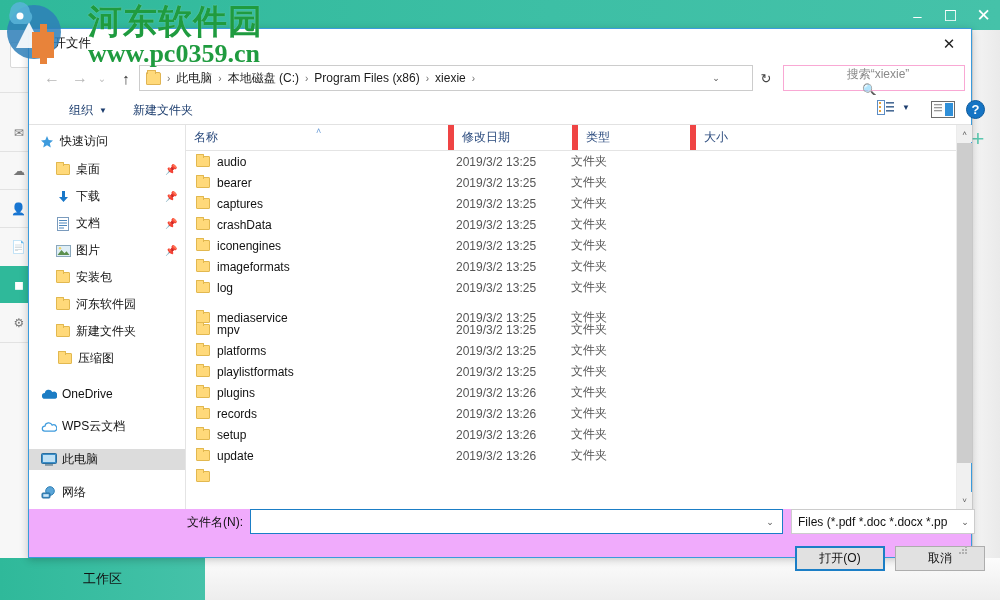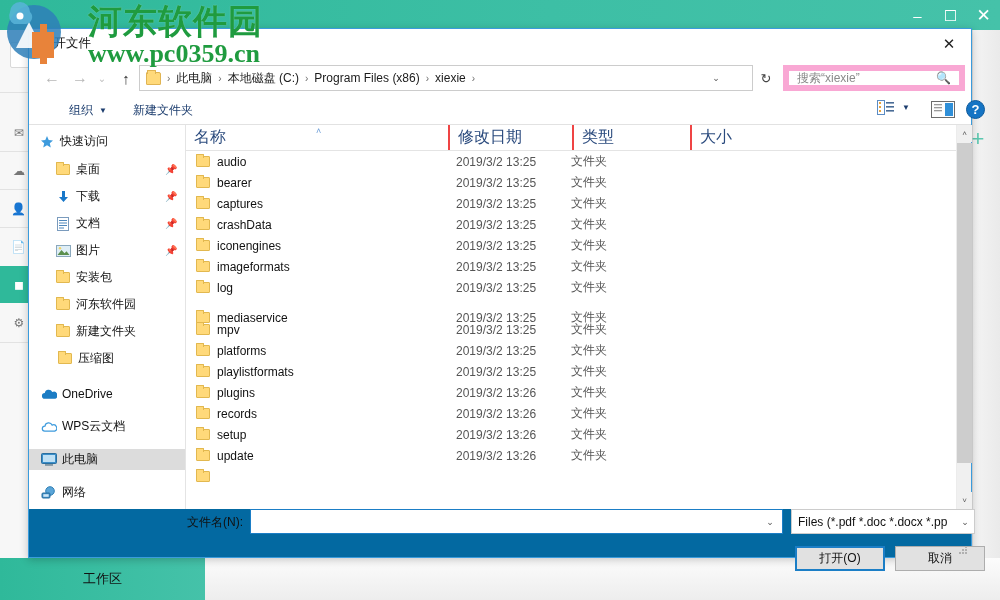--- a/index.html
+++ b/index.html
@@ -118,21 +118,21 @@
   #addr-drop {
     position:absolute; right:26px; top:0; height:24px; width:20px;
     display:flex; align-items:center; justify-content:center; color:#555; font-size:9px;
   }
   #addr-refresh {
     position:absolute; left:726px; top:4px; width:22px; height:26px;
     display:flex; align-items:center; justify-content:center; color:#444; font-size:13px;
   }
   #search-box {
     position:absolute; left:754px; top:4px; width:182px; height:26px;
-    border:6px solid #f9a8d4; background:#ffffff; display:flex; align-items:center;
+    border:1px solid #f9a8d4; background:#ffffff; display:flex; align-items:center;flex-direction:column;
   }
   #search-text { margin-left:8px; font-size:12px; color:#8a8a8a; flex:1; }
   #search-ico { margin-right:8px; color:#444; font-size:12px; }
 
   
   #toolbar {
     position:absolute; left:0; top:66px; width:942px; height:30px;
     background:#ffffff; border-bottom:1px solid #e2e2e2;
   }
   .tb-item { position:absolute; top:5px; height:20px; font-size:12px; color:#1c3d6e;
@@ -163,42 +163,42 @@
     width:14px; height:11px; background:#ffd97a; border:1px solid #e2b84f;
     border-radius:1px; position:relative; display:block;
   }
   .folder-ico:after{content:"";position:absolute;left:-1px;top:-3px;width:6px;height:3px;background:#ffd97a;border:1px solid #e2b84f;border-bottom:none;border-radius:1px 1px 0 0;}
 
   
   #list-pane { position:absolute; left:157px; top:0; width:785px; height:384px; background:#ffffff; }
   #col-header { position:absolute; left:0; top:0; width:785px; height:26px; background:#ffffff;
                 border-bottom:1px solid #e4e4e4; }
   .col-h { position:absolute; top:0; height:25px; display:flex; align-items:center;
-           font-size:16px; color:#2b4b7e; padding-left:8px; }
-  .col-h.div { border-left:2px solid #ef4444;text-align:center; }
+           font-size:12px; color:#2b4b7e; padding-left:8px; }
+  .col-h.div { border-left:6px solid #ef4444;text-align:center; }
   #sort-caret { position:absolute; left:130px; top:1px; color:#6f9fd8; font-size:9px; }
   #rows { position:absolute; left:0; top:26px; width:770px; height:340px; overflow:hidden; }
   .row { position:absolute; left:0; width:770px; height:21px; display:flex; align-items:center; }
   .r-name { position:absolute; left:10px; display:flex; align-items:center; font-size:12px; color:#111; }
   .r-name .folder-ico { margin-right:7px; }
   .r-date { position:absolute; left:270px; font-size:12px; color:#555; }
   .r-type { position:absolute; left:385px; font-size:12px; color:#555; }
   .r-size { position:absolute; left:505px; font-size:12px; color:#555; }
 
   
   #vscroll { position:absolute; right:0; top:0; width:15px; height:384px; background:#f0f0f0;
              border-left:1px solid #ececec; }
   .sb-arrow { position:absolute; left:0; width:15px; height:17px;
               display:flex; align-items:center; justify-content:center;
               color:#5a5a5a; font-size:8px; background:#f0f0f0; }
   #sb-up { top:0; } #sb-down { bottom:0; }
   #sb-thumb { position:absolute; left:0; top:18px; width:15px; height:320px; background:#cdcdcd; }
 
   
-  #bottom { position:absolute; left:0; top:480px; width:942px; height:48px; background:#0369a1; }
+  #bottom { position:absolute; left:0; top:480px; width:942px; height:48px; background:#f0abfc; }
   #fn-label { position:absolute; left:158px; top:5px; font-size:12px; color:#111; }
   #fn-input {
     position:absolute; left:221px; top:0; width:533px; height:25px;
     border:1px solid #1b7ec6; background:#ffffff;
   }
   #fn-drop { position:absolute; right:2px; top:0; width:20px; height:23px;
              display:flex; align-items:center; justify-content:center; color:#555; font-size:9px; }
   #filter-combo {
     position:absolute; left:762px; top:0; width:184px; height:25px;
     border:1px solid #cccccc; background:#ffffff; display:flex; align-items:center;

